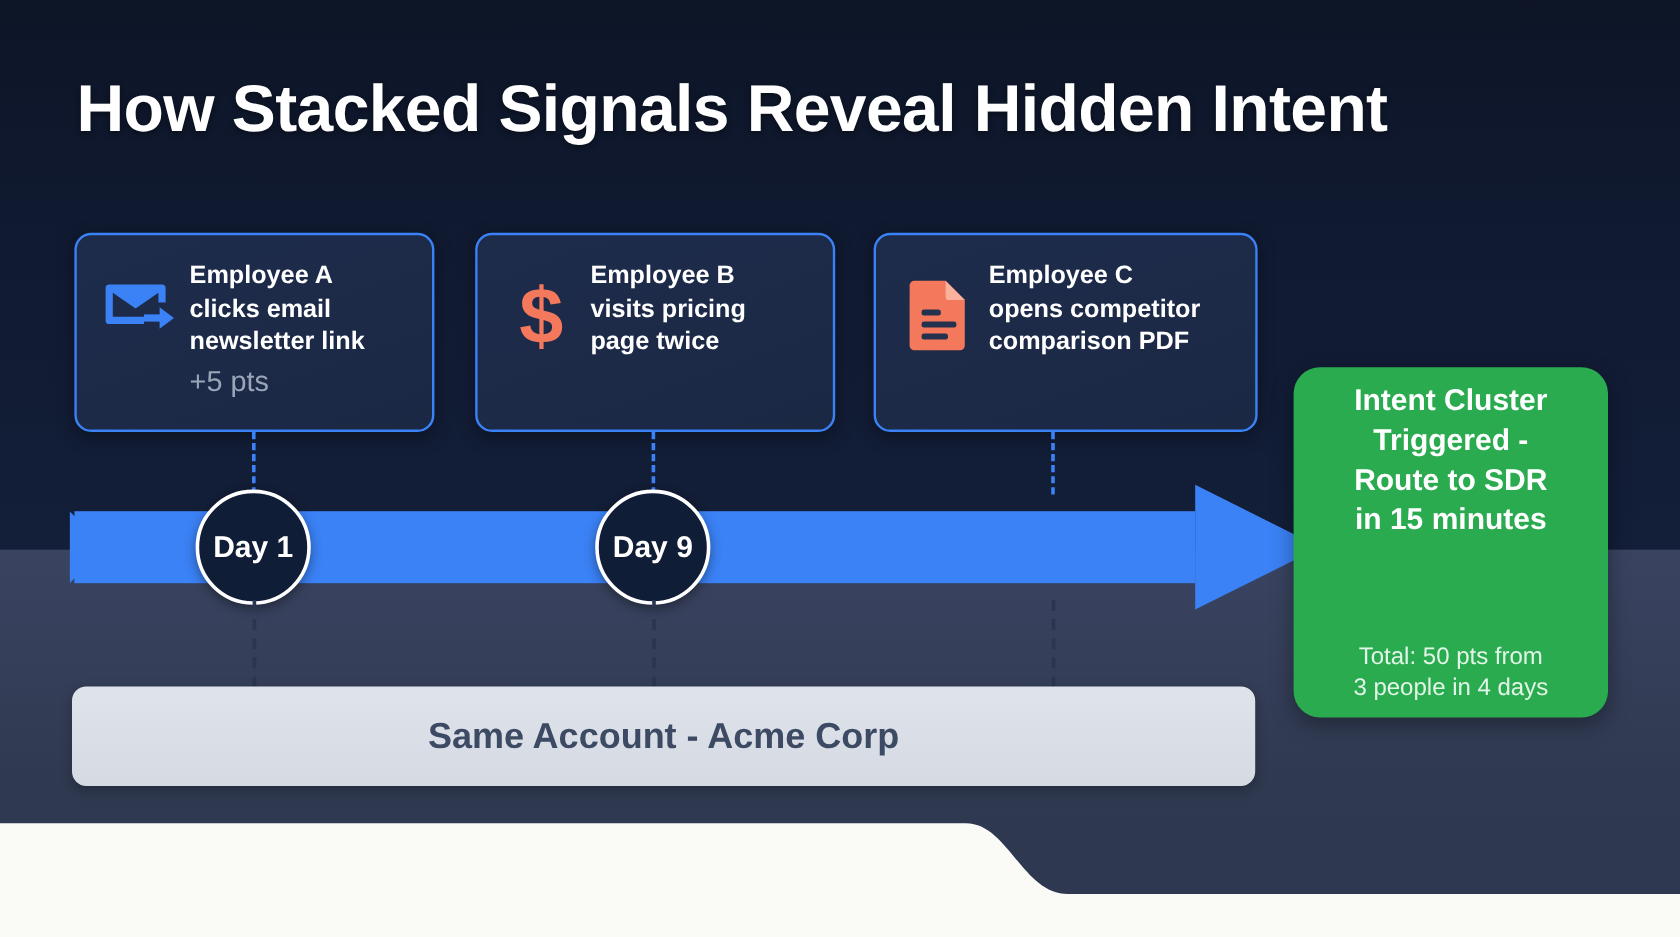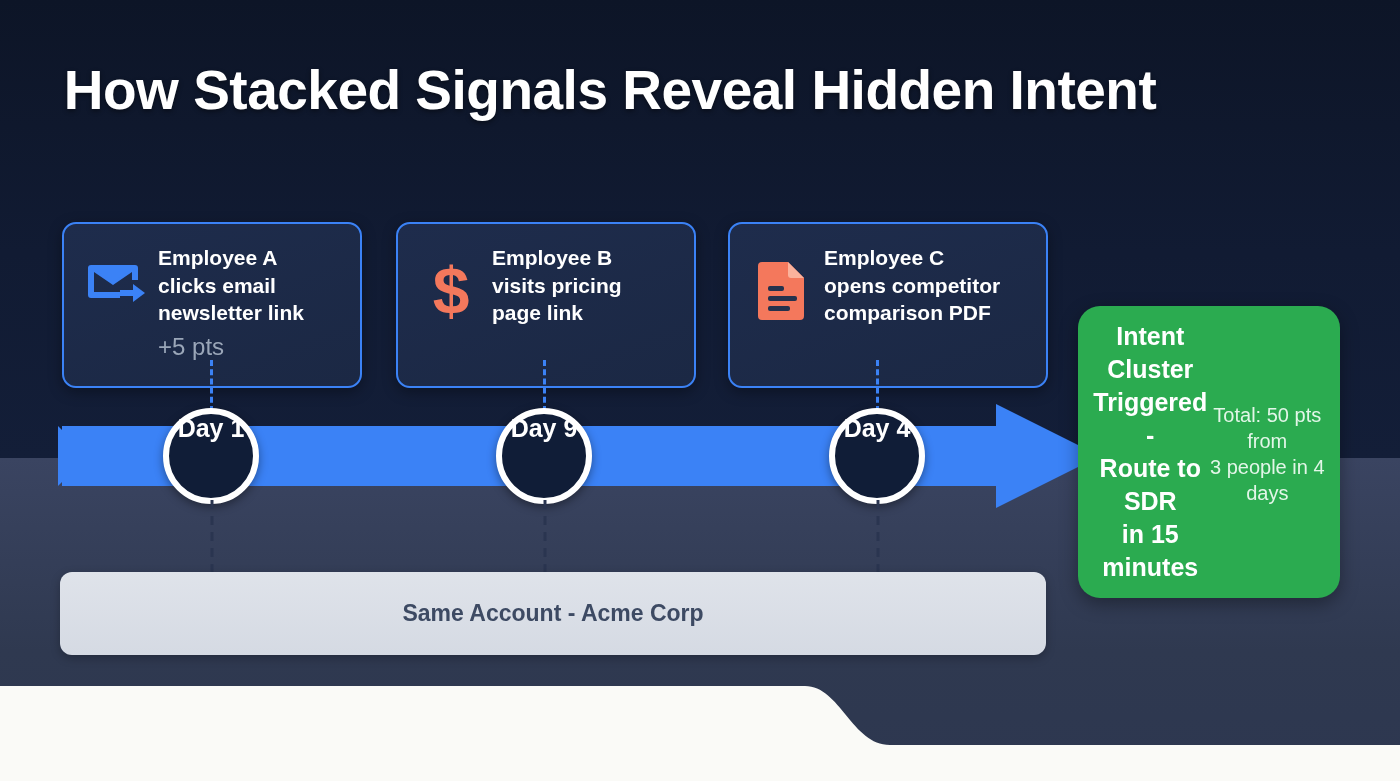--- a/index.html
+++ b/index.html
@@ -32,21 +32,20 @@
 
   
   .card {
     position:absolute;
     border:2px solid #3b82f6;
     border-radius:14px;
     background:linear-gradient(160deg,#1e2c4c 0%,#1b2844 100%);
     display:flex; align-items:flex-start;
     padding:20px 16px 16px 16px;
     box-shadow:0 4px 14px rgba(0,0,0,.35);
-    margin-top:28px;
   }
   .card-icon { flex:0 0 auto; width:74px; display:flex; align-items:center; justify-content:center; padding-top:14px; }
   .card-body { flex:1 1 auto; padding-left:4px; }
   .card-title {
     font-size:21px; font-weight:bold; color:#ffffff; line-height:1.32;
     white-space:pre-line;
   }
   .card-pts {
     margin-top:6px;
     font-size:24px; color:#9aa6b8; font-weight:normal;
@@ -64,47 +63,47 @@
   #conn2 { left:543px; top:360px; height:52px; }
   #conn3 { left:876px; top:360px; height:52px; }
 
   
   .timeline-arrow { position:absolute; left:58px; top:396px; width:1048px; height:120px; }
 
   
   .day-circle {
     position:absolute;
     width:96px; height:96px; border-radius:50%;
-    background:#101d37; border:6px solid #ffffff;
-    display:flex; justify-content:center;
+    background:#101d37; border:3px solid #ffffff;
+    display:flex; align-items:center; justify-content:center;
     color:#ffffff; font-size:25px; font-weight:bold;
     box-shadow:0 3px 10px rgba(0,0,0,.4);
   }
   #day1 { left:163px; top:408px; }
   #day2 { left:496px; top:408px; }
   #day3 { left:829px; top:408px; }
 
   
   .bracket { position:absolute; left:150px; top:500px; width:780px; height:95px; }
 
   
   .account-bar {
     position:absolute; left:60px; top:572px; width:986px; height:83px;
     background:linear-gradient(180deg,#dfe3ea 0%,#d5dae3 100%);
     border-radius:12px;
     display:flex; align-items:center; justify-content:center;
     box-shadow:0 3px 10px rgba(0,0,0,.25);
   }
-  .account-text { font-size:23px; font-weight:bold; color:#3d4a63; }
+  .account-text { font-size:30px; font-weight:bold; color:#3d4a63; }
 
   
   .outcome {
     position:absolute; left:1078px; top:306px; width:262px; height:292px;
     background:#2bab50; border-radius:22px;
-    display:flex; flex-direction:row; align-items:center; justify-content:space-between;
+    display:flex; flex-direction:column; align-items:center; justify-content:space-between;
     padding:12px 14px;
     box-shadow:0 6px 18px rgba(0,0,0,.35);
   }
   .outcome-title {
     font-size:25px; font-weight:bold; color:#ffffff; text-align:center; line-height:1.32;
     white-space:pre-line;
   }
   .outcome-sub {
     margin-top:3px;
     font-size:20px; color:#e2f6e8; text-align:center; line-height:1.3;
@@ -143,21 +142,21 @@
 
   <div class="card" id="card2">
     <div class="card-icon">
       <svg width="52" height="66" viewBox="0 0 52 66" aria-hidden="true">
         <text x="26" y="56" text-anchor="middle" font-family="Liberation Sans, sans-serif" font-size="66" font-weight="bold" fill="#f4785c">$</text>
       </svg>
     </div>
     <div class="card-body">
       <div class="card-title">Employee B
 visits pricing
-page link</div>
+page twice</div>
     </div>
   </div>
 
   <div class="card" id="card3">
     <div class="card-icon">
       <svg width="52" height="62" viewBox="0 0 52 62" aria-hidden="true">
         <path d="M5 4 h26 l16 16 v38 a4 4 0 0 1 -4 4 h-38 a4 4 0 0 1 -4 -4 v-50 a4 4 0 0 1 4 -4 z" fill="#f4785c"></path>
         <path d="M31 4 l16 16 h-13 a3 3 0 0 1 -3 -3 z" fill="#fbb29c"></path>
         <rect x="11" y="28" width="16" height="5" rx="2" fill="#25324d"></rect>
         <rect x="11" y="38" width="29" height="5" rx="2" fill="#25324d"></rect>
@@ -182,23 +181,20 @@
       <path d="M938 8 L1042 60 L938 112 Z" fill="#3b82f6"></path>
     </svg>
   </div>
 
   <div class="day-circle" id="day1">
     <span>Day 1</span>
   </div>
   <div class="day-circle" id="day2">
     <span>Day 9</span>
   </div>
-  <div class="day-circle" id="day3">
-    <span>Day 4</span>
-  </div>
 
   <div class="bracket">
     <svg width="780" height="95" viewBox="0 0 780 95" aria-hidden="true">
       <g fill="none" stroke="#2a3550" stroke-width="3" stroke-dasharray="9 7">
         <path d="M62 0 L62 74"></path>
         <path d="M395 0 L395 90"></path>
         <path d="M728 0 L728 74"></path>
         <path d="M62 74 L728 74"></path>
       </g>
     </svg>

